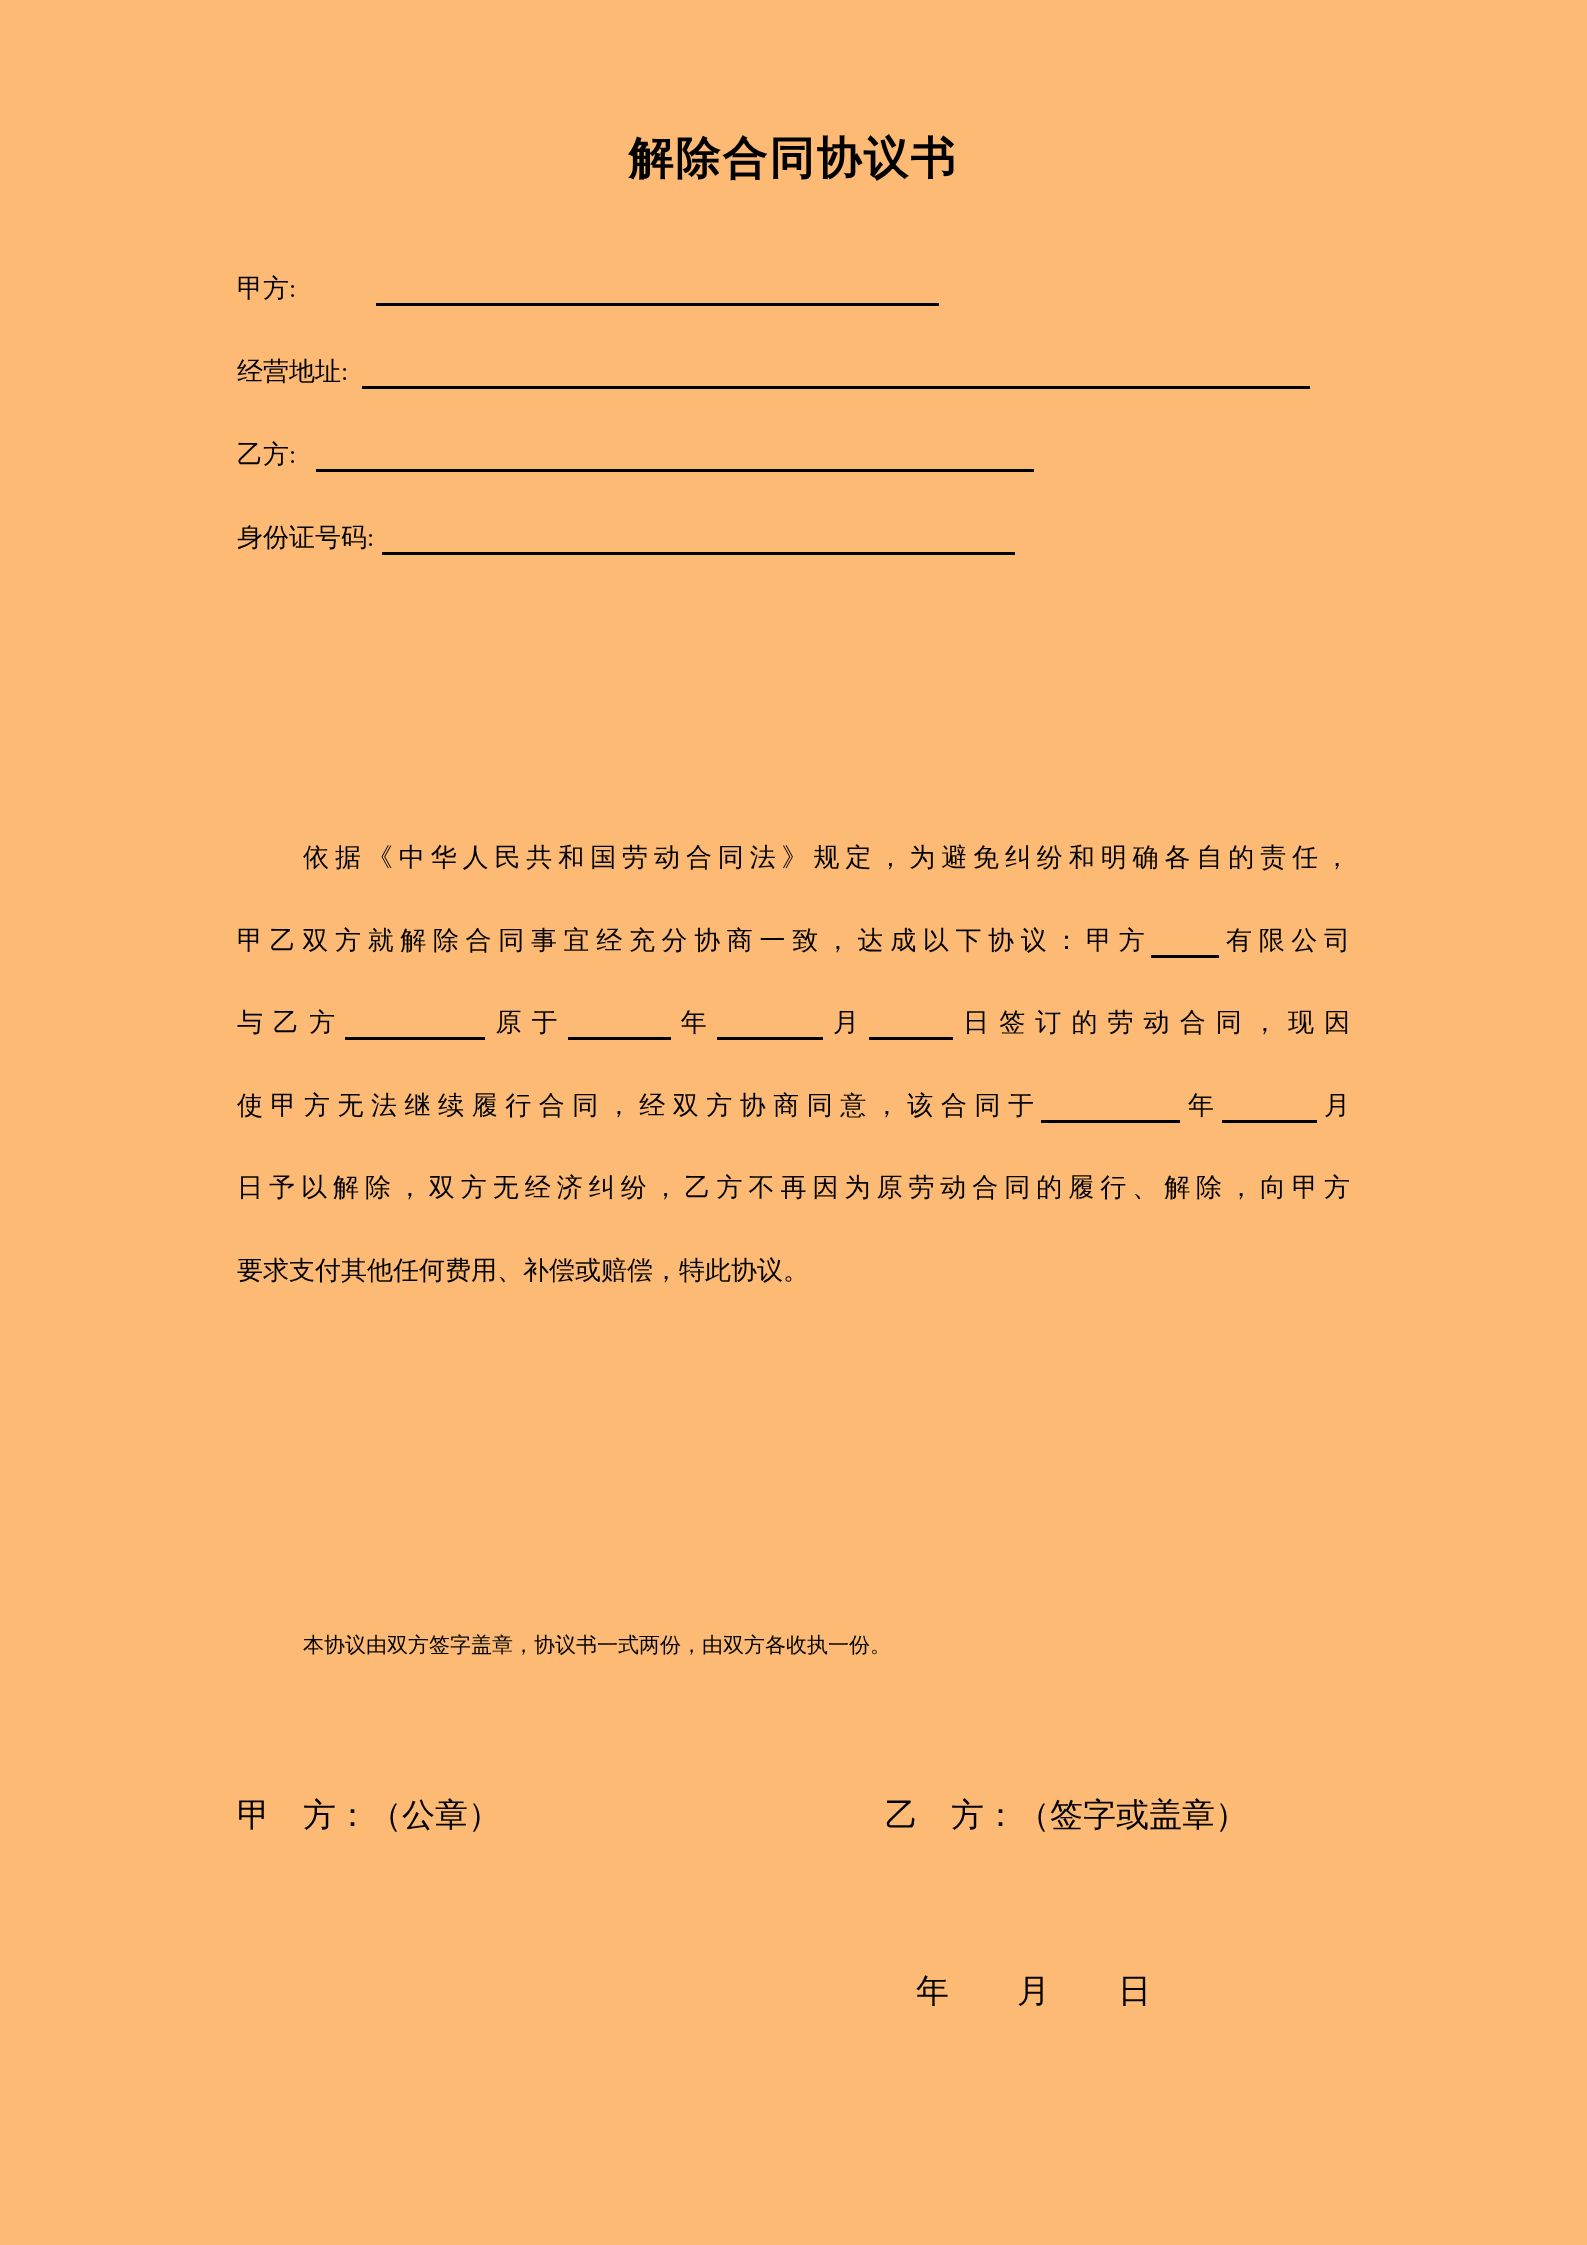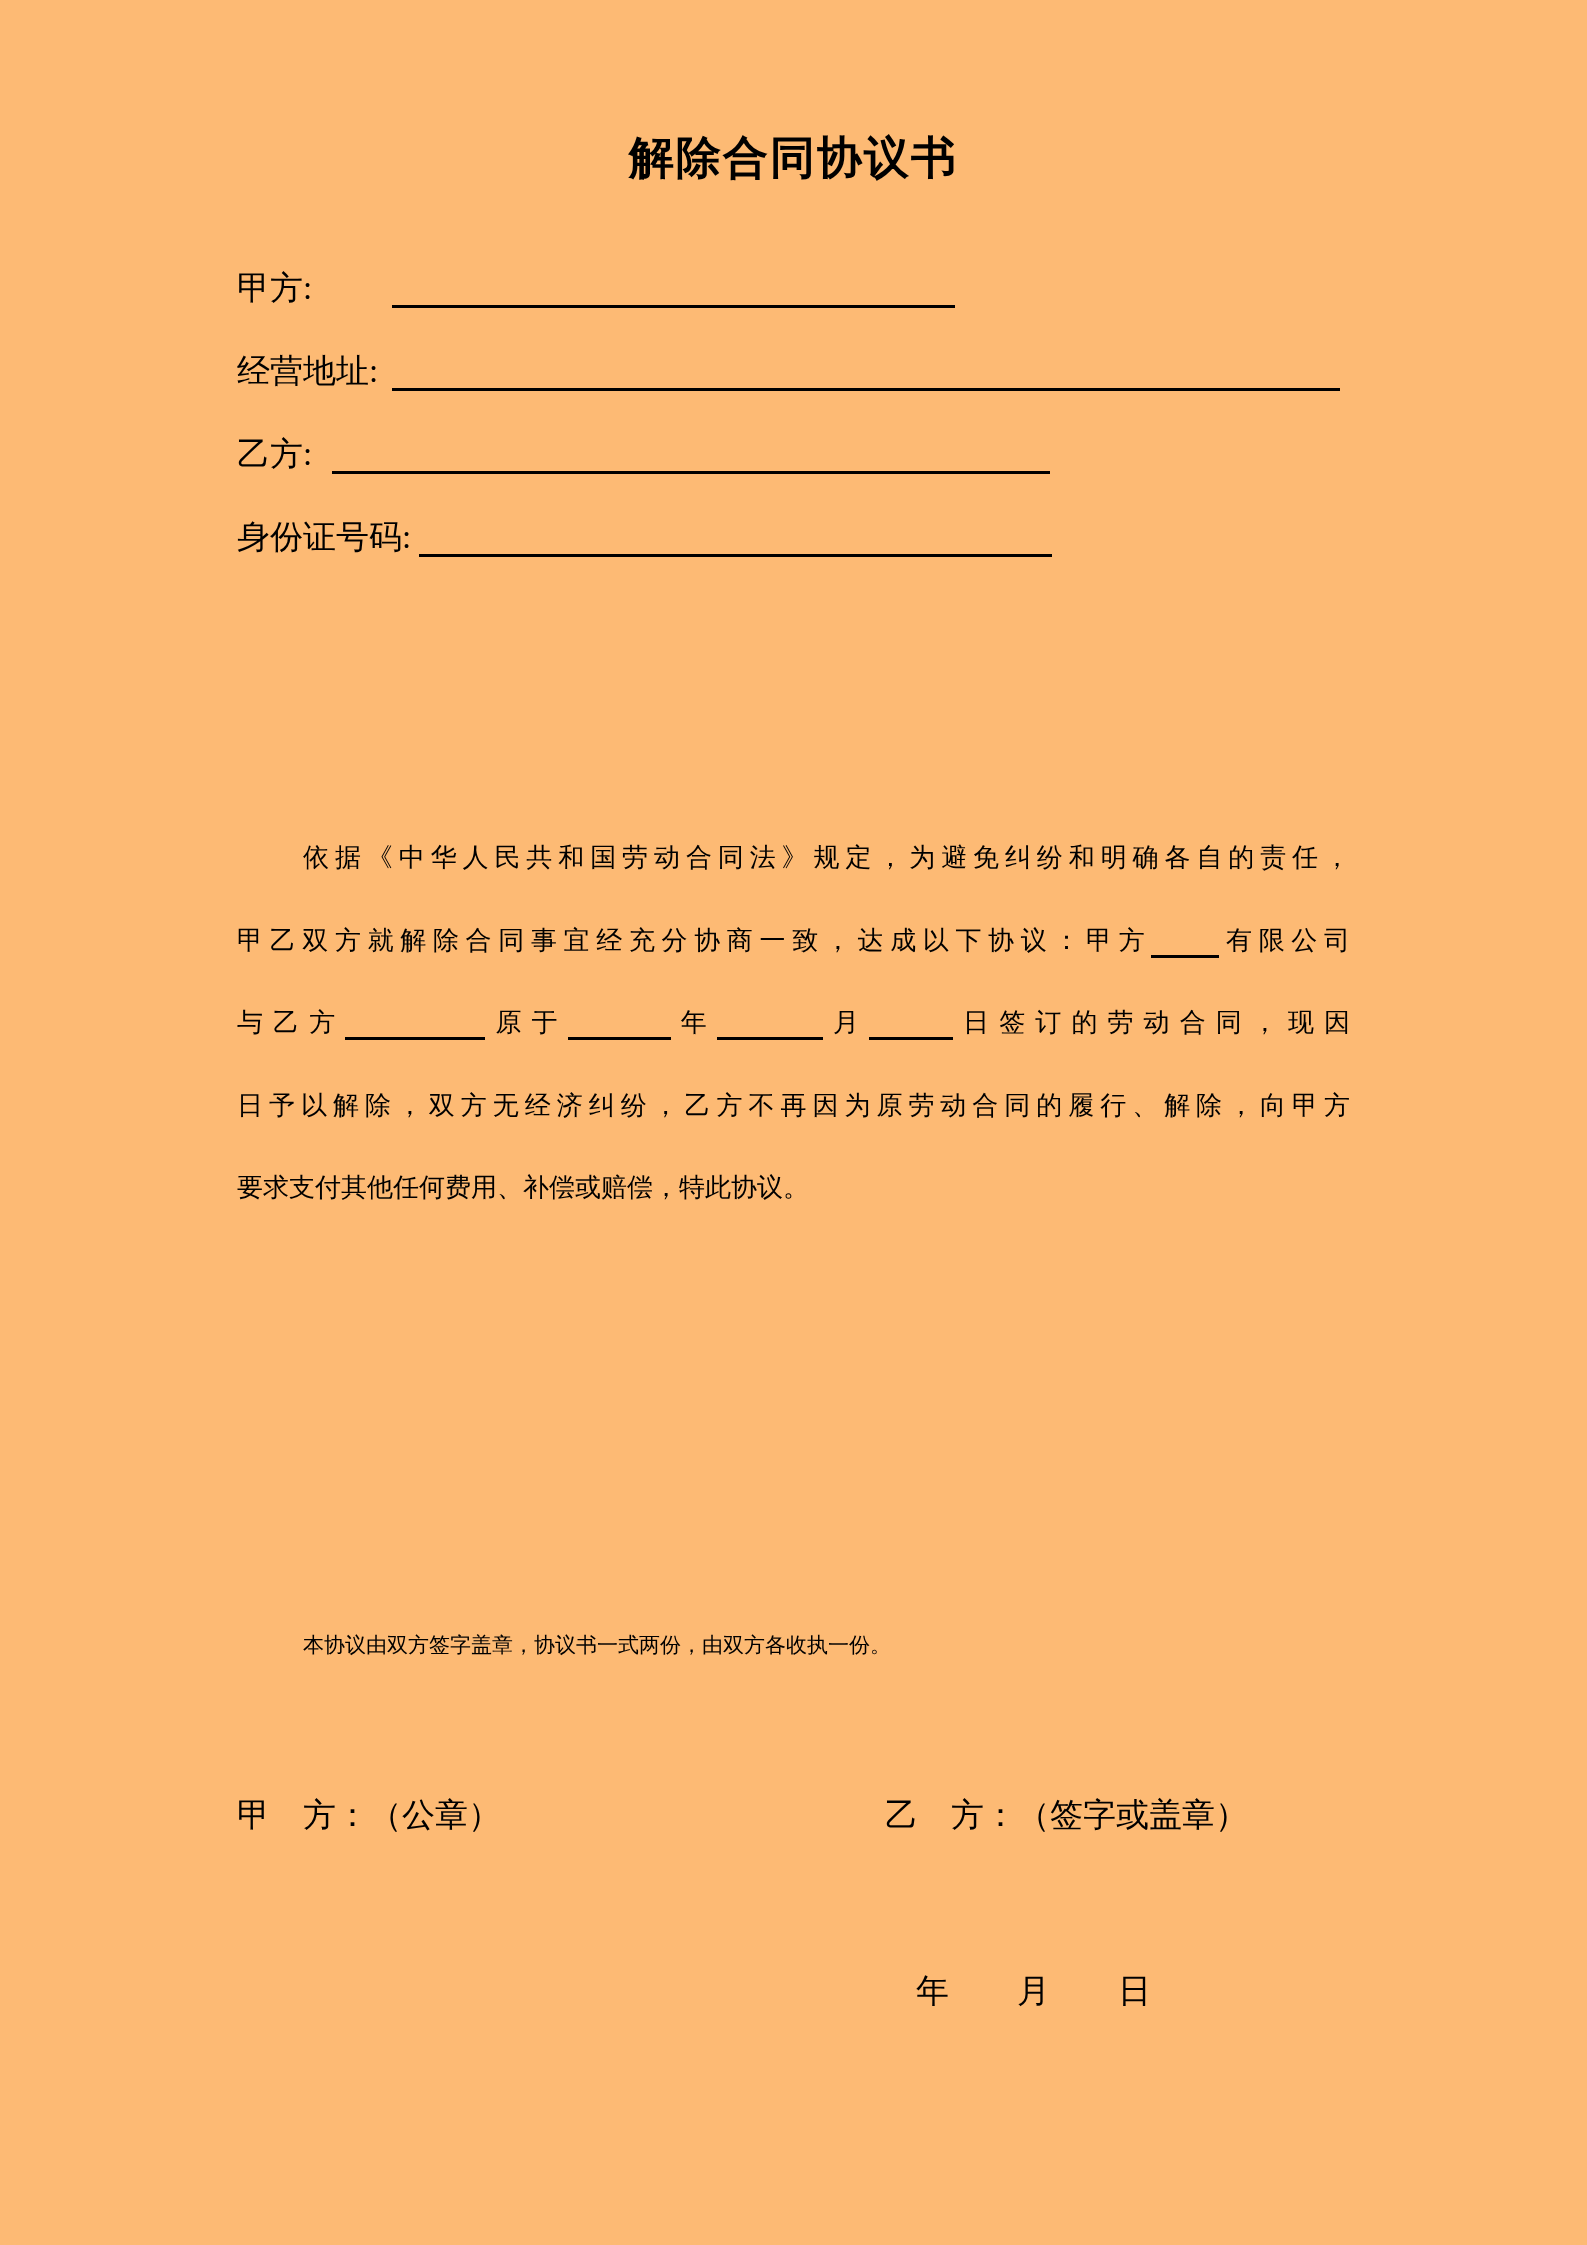--- a/index.html
+++ b/index.html
@@ -30,21 +30,21 @@
   }
   .fields {
     position: absolute;
     top: 247px;
     left: 237px;
     width: 1113px;
   }
   .field-row {
     height: 83px;
     line-height: 83px;
-    font-size: 33px;
+    font-size: 26px;
     white-space: nowrap;
   }
   .blank {
     display: inline-block;
     height: 0;
     border-bottom: 3px solid #000000;
     vertical-align: -9px;
   }
   .para {
     position: absolute;
@@ -110,20 +110,21 @@
       <div class="field-row"><span class="field-label">甲方:</span><span class="blank" style="width: 563px; margin-left: 80px;"></span></div>
       <div class="field-row"><span class="field-label">经营地址:</span><span class="blank" style="width: 948px; margin-left: 14px;"></span></div>
       <div class="field-row"><span class="field-label">乙方:</span><span class="blank" style="width: 718px; margin-left: 20px;"></span></div>
       <div class="field-row"><span class="field-label">身份证号码:</span><span class="blank" style="width: 633px; margin-left: 8px;"></span></div>
     </div>
 
   <div class="para" id="para">
       <div class="body-line indent justify"><span class="body-text">依据《中华人民共和国劳动合同法》规定，为避免纠纷和明确各自的责任，</span></div>
       <div class="body-line justify"><span class="body-text">甲乙双方就解除合同事宜经充分协商一致，达成以下协议：甲方</span><span class="blank" style="width: 68px;"></span><span class="body-text">有限公司</span></div>
       <div class="body-line justify"><span class="body-text">与乙方</span><span class="blank" style="width: 140px;"></span><span class="body-text">原于</span><span class="blank" style="width: 103px;"></span><span class="body-text">年</span><span class="blank" style="width: 106px;"></span><span class="body-text">月</span><span class="blank" style="width: 84px;"></span><span class="body-text">日签订的劳动合同，现因</span></div>
+      <div class="body-line justify"><span class="body-text">使甲方无法继续履行合同，经双方协商同意，该合同于</span><span class="blank" style="width: 139px;"></span><span class="body-text">年</span><span class="blank" style="width: 95px;"></span><span class="body-text">月</span></div>
       <div class="body-line justify"><span class="body-text">日予以解除，双方无经济纠纷，乙方不再因为原劳动合同的履行、解除，向甲方</span></div>
       <div class="body-line"><span class="body-text">要求支付其他任何费用、补偿或赔偿，特此协议。</span></div>
     </div>
 
   <p class="closing">本协议由双方签字盖章，协议书一式两份，由双方各收执一份。</p>
 
   <div class="sig-row">
     <span class="sig-a">甲　方：（公章）</span>
     <span class="sig-b">乙　方：（签字或盖章）</span>
   </div>

